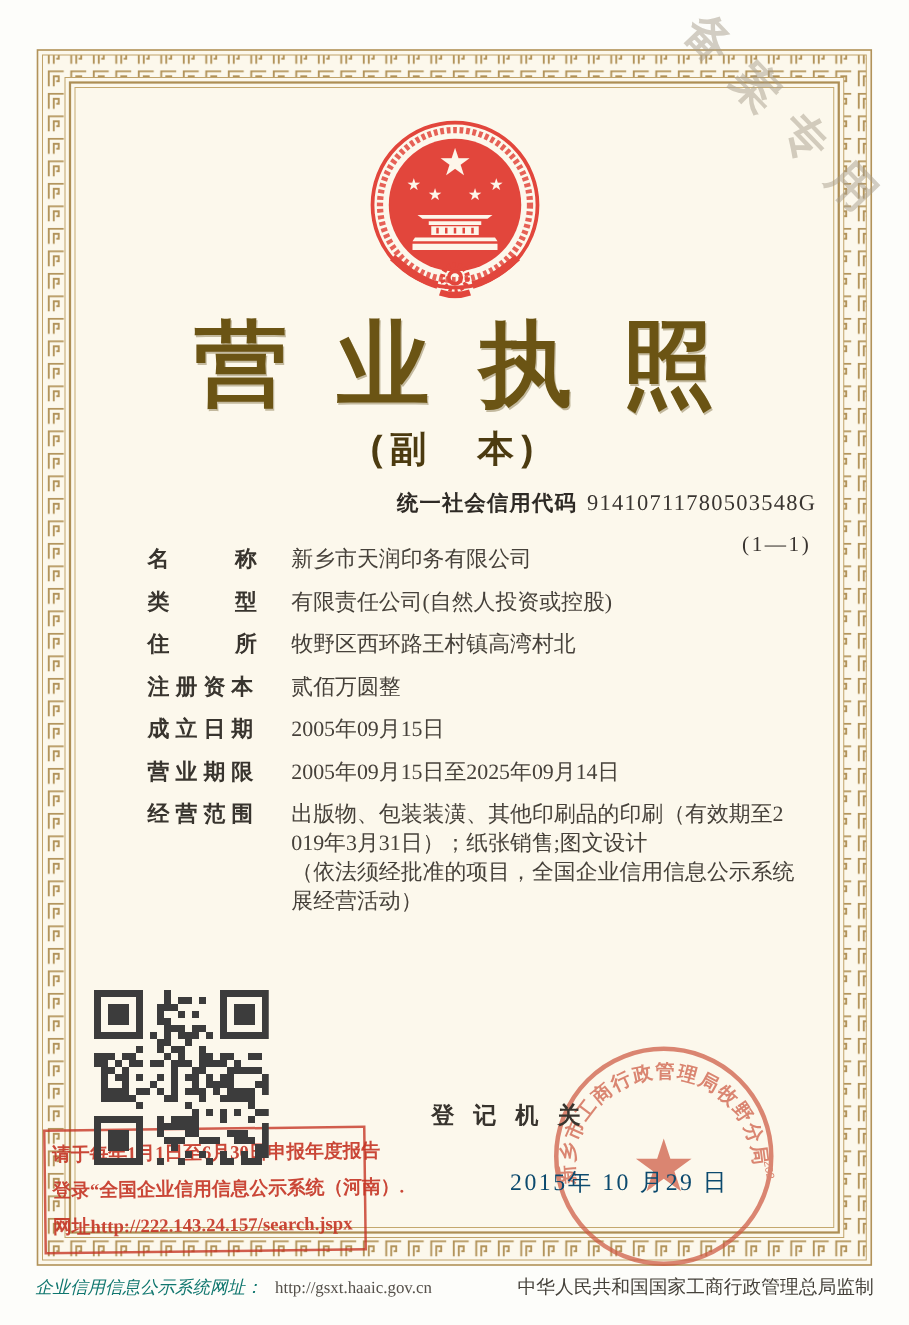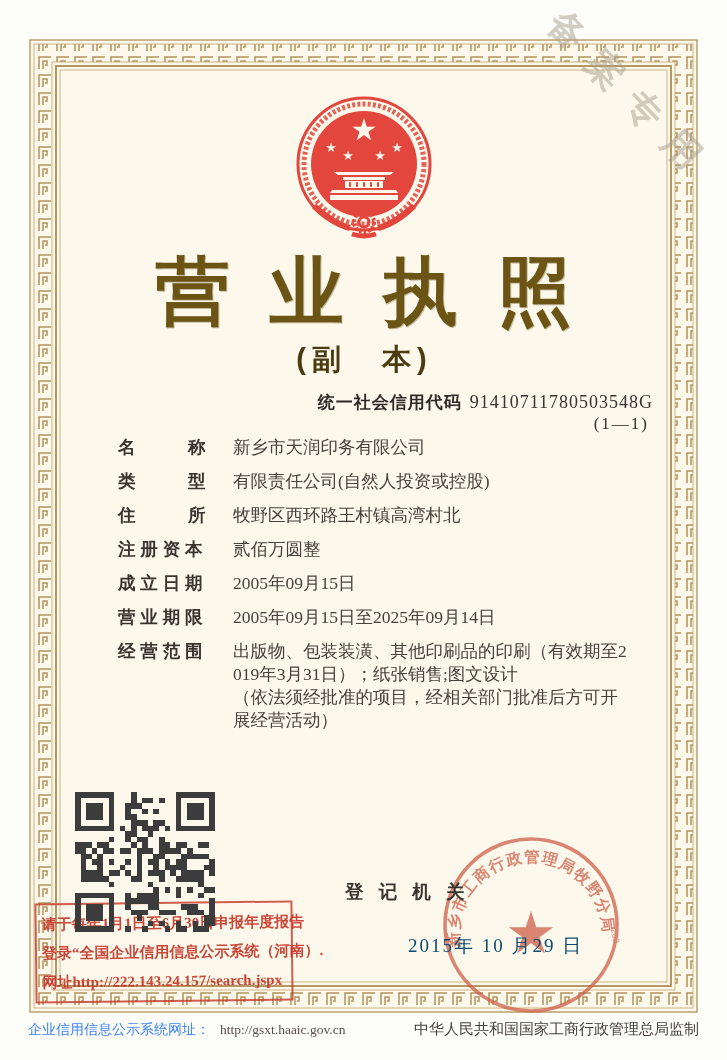--- a/index.html
+++ b/index.html
@@ -33,21 +33,21 @@
     left:0;top:340px;width:727px;z-index:2;text-align:center;
     font-size:29px;font-weight:bold;letter-spacing:6px;padding-left:2px;
     box-sizing:border-box;color:#4c3b10;
   }
   .code-line{
     top:391px;right:74px;z-index:2;display:flex;align-items:baseline;gap:8px;justify-content:center;
   }
   .code-label{font-size:17px;font-weight:bold;color:#2e2a25;letter-spacing:1px;}
   .code-value{font-size:18px;color:#393430;font-family:"Liberation Serif", serif;letter-spacing:1px;}
   .page-no{
-    top:414px;right:78px;z-index:2;font-size:17px;color:#393430;
+    top:426px;right:78px;z-index:2;font-size:17px;color:#393430;
     font-family:"Liberation Serif", serif;letter-spacing:2px;
   }
   
   .fields{left:118px;top:436px;width:552px;z-index:2;}
   .field-row{display:flex;align-items:flex-start;min-height:34px;}
   .field-label{
     width:100px;flex:0 0 100px;font-size:17.5px;font-weight:bold;color:#38342e;
     white-space:nowrap;line-height:23px;
   }
   .field-value{
@@ -77,21 +77,21 @@
   .reg-date{
     left:408px;top:933px;z-index:4;font-size:19px;color:#0c4a6e;
     font-family:"Liberation Serif", serif;letter-spacing:2px;white-space:nowrap;
   }
   
   .footer{
     left:28px;top:1020px;width:671px;z-index:2;display:flex;
     justify-content:space-between;align-items:baseline;
   }
   .footer-left{display:flex;align-items:baseline;gap:10px;}
-  .footer-left-label{font-size:14px;color:#3b82f6;font-family:"Liberation Serif", serif;}
+  .footer-left-label{font-size:14px;color:#0f766e;font-family:"Liberation Serif", serif;font-style:italic;}
   .footer-left-url{font-size:13.5px;color:#55504a;font-family:"Liberation Serif", serif;}
   .footer-right{font-size:15px;color:#45413a;font-family:"Liberation Serif", serif;}
 </style>
 </head>
 <body>
 
 <svg id="frame-svg" width="727" height="1060" viewBox="0 0 727 1060">
   <defs>
     <pattern id="gk" width="18" height="18" patternUnits="userSpaceOnUse">
       <path d="M3 15 V3 H15 M7 15 V7 H11 V11 H9" fill="none" stroke="#b2935a" stroke-width="1.5"></path>
@@ -192,21 +192,21 @@
     <span class="field-value">
         <div>2005年09月15日至2025年09月14日</div>
       </span>
   </div>
 
   <div class="field-row">
     <span class="field-label">经 营 范 围</span>
     <span class="field-value">
         <div>出版物、包装装潢、其他印刷品的印刷（有效期至2</div>
         <div>019年3月31日）；纸张销售;图文设计</div>
-        <div>（依法须经批准的项目，经相关部门批准后方可开</div>
+        <div>（依法须经批准的项目，全国企业信用信息公示系统</div>
         <div>展经营活动）</div>
       </span>
   </div>
 </div>
 
 <svg id="qr" class="abs" width="140" height="140" viewBox="0 0 25 25" shape-rendering="crispEdges">
     <rect x="0" y="0" width="1" height="1" fill="#3c3c3c"></rect>
     <rect x="1" y="0" width="1" height="1" fill="#3c3c3c"></rect>
     <rect x="2" y="0" width="1" height="1" fill="#3c3c3c"></rect>
     <rect x="3" y="0" width="1" height="1" fill="#3c3c3c"></rect>

